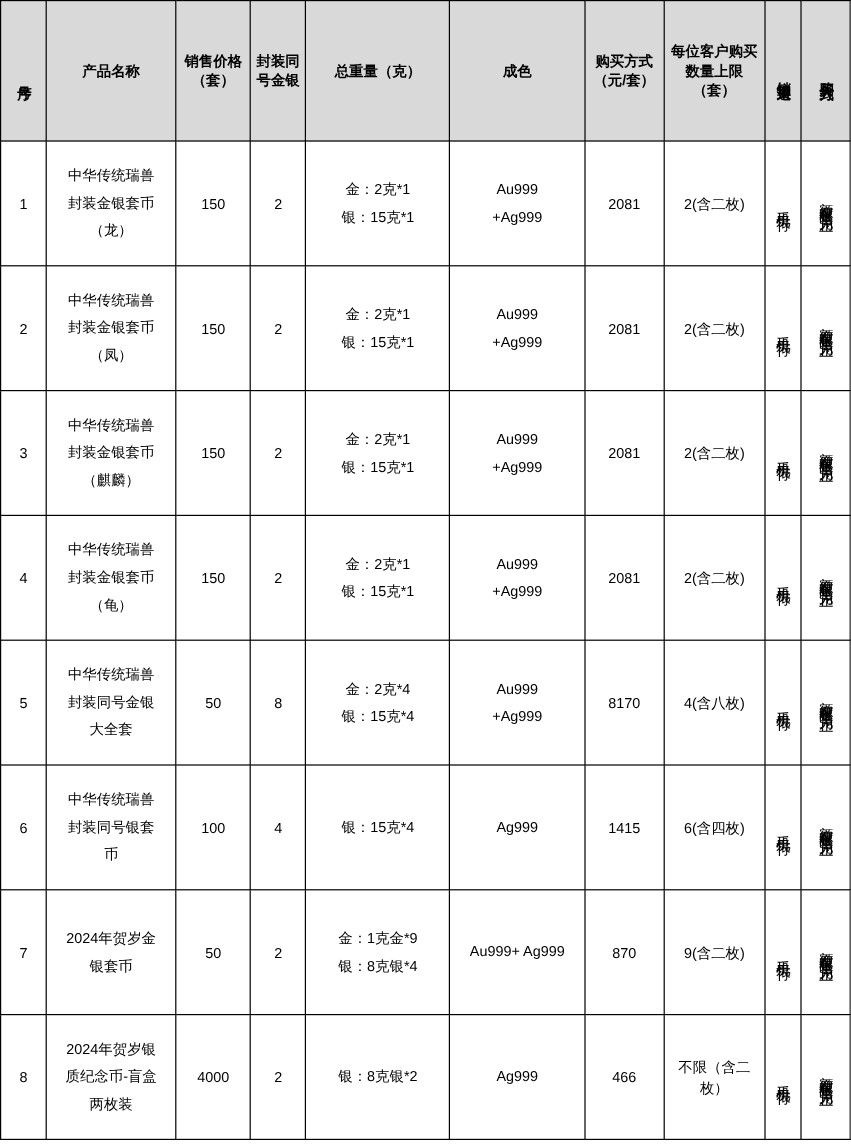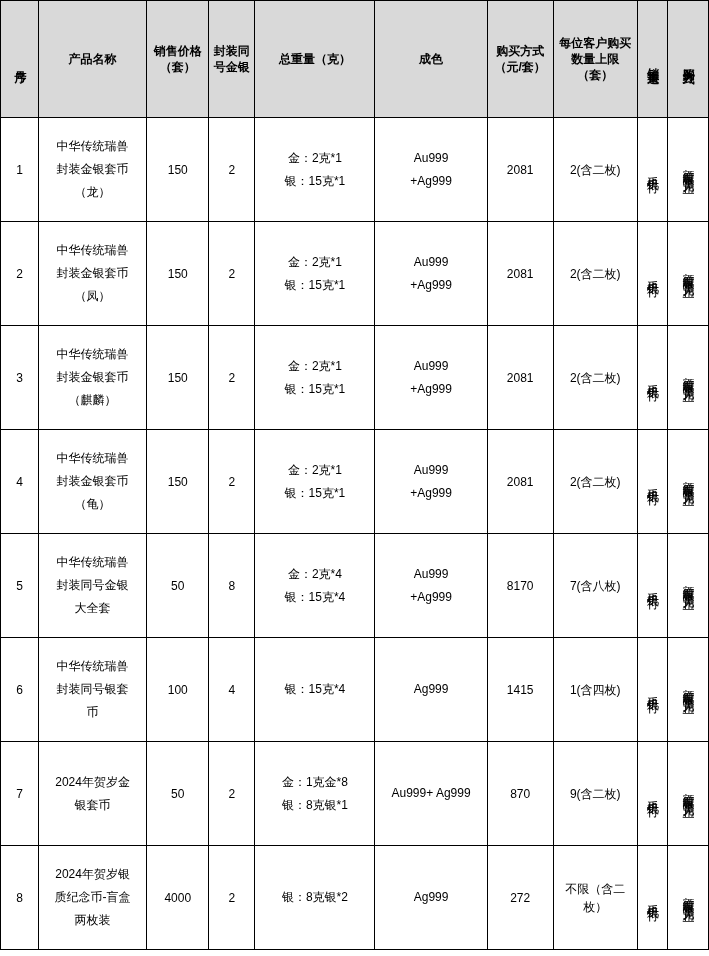--- a/index.html
+++ b/index.html
@@ -248,21 +248,21 @@
             <span>银：15克*4</span>
           </div>
         </td>
         <td class="">
           <div class="cell-lines">
             <span>Au999</span>
             <span>+Ag999</span>
           </div>
         </td>
         <td class="">8170</td>
-        <td class="">7(含八枚)</td>
+        <td class="">4(含八枚)</td>
         <td class="vcol"><span class="vtext">手机银行</span></td>
         <td class="vcol"><span class="vtext">额度有限售完为止</span></td>
       </tr>
       <tr>
         <td class="idx">6</td>
         <td class="name">
           <div class="cell-lines">
             <span>中华传统瑞兽</span>
             <span>封装同号银套</span>
             <span>币</span>
@@ -274,38 +274,38 @@
           <div class="cell-lines">
             <span>银：15克*4</span>
           </div>
         </td>
         <td class="">
           <div class="cell-lines">
             <span>Ag999</span>
           </div>
         </td>
         <td class="">1415</td>
-        <td class="">1(含四枚)</td>
+        <td class="">6(含四枚)</td>
         <td class="vcol"><span class="vtext">手机银行</span></td>
         <td class="vcol"><span class="vtext">额度有限售完为止</span></td>
       </tr>
       <tr>
         <td class="idx">7</td>
         <td class="name">
           <div class="cell-lines">
             <span>2024年贺岁金</span>
             <span>银套币</span>
           </div>
         </td>
         <td class="">50</td>
         <td class="">2</td>
         <td class="">
           <div class="cell-lines">
-            <span>金：1克金*8</span>
-            <span>银：8克银*1</span>
+            <span>金：1克金*9</span>
+            <span>银：8克银*4</span>
           </div>
         </td>
         <td class="">
           <div class="cell-lines">
             <span>Au999+ Ag999</span>
           </div>
         </td>
         <td class="">870</td>
         <td class="">9(含二枚)</td>
         <td class="vcol"><span class="vtext">手机银行</span></td>
@@ -325,19 +325,19 @@
         <td class="">
           <div class="cell-lines">
             <span>银：8克银*2</span>
           </div>
         </td>
         <td class="">
           <div class="cell-lines">
             <span>Ag999</span>
           </div>
         </td>
-        <td class="">272</td>
+        <td class="">466</td>
         <td class="">不限（含二枚）</td>
         <td class="vcol"><span class="vtext">手机银行</span></td>
         <td class="vcol"><span class="vtext">额度有限售完为止</span></td>
       </tr>
     </tbody>
 </table>
 
 </body></html>

